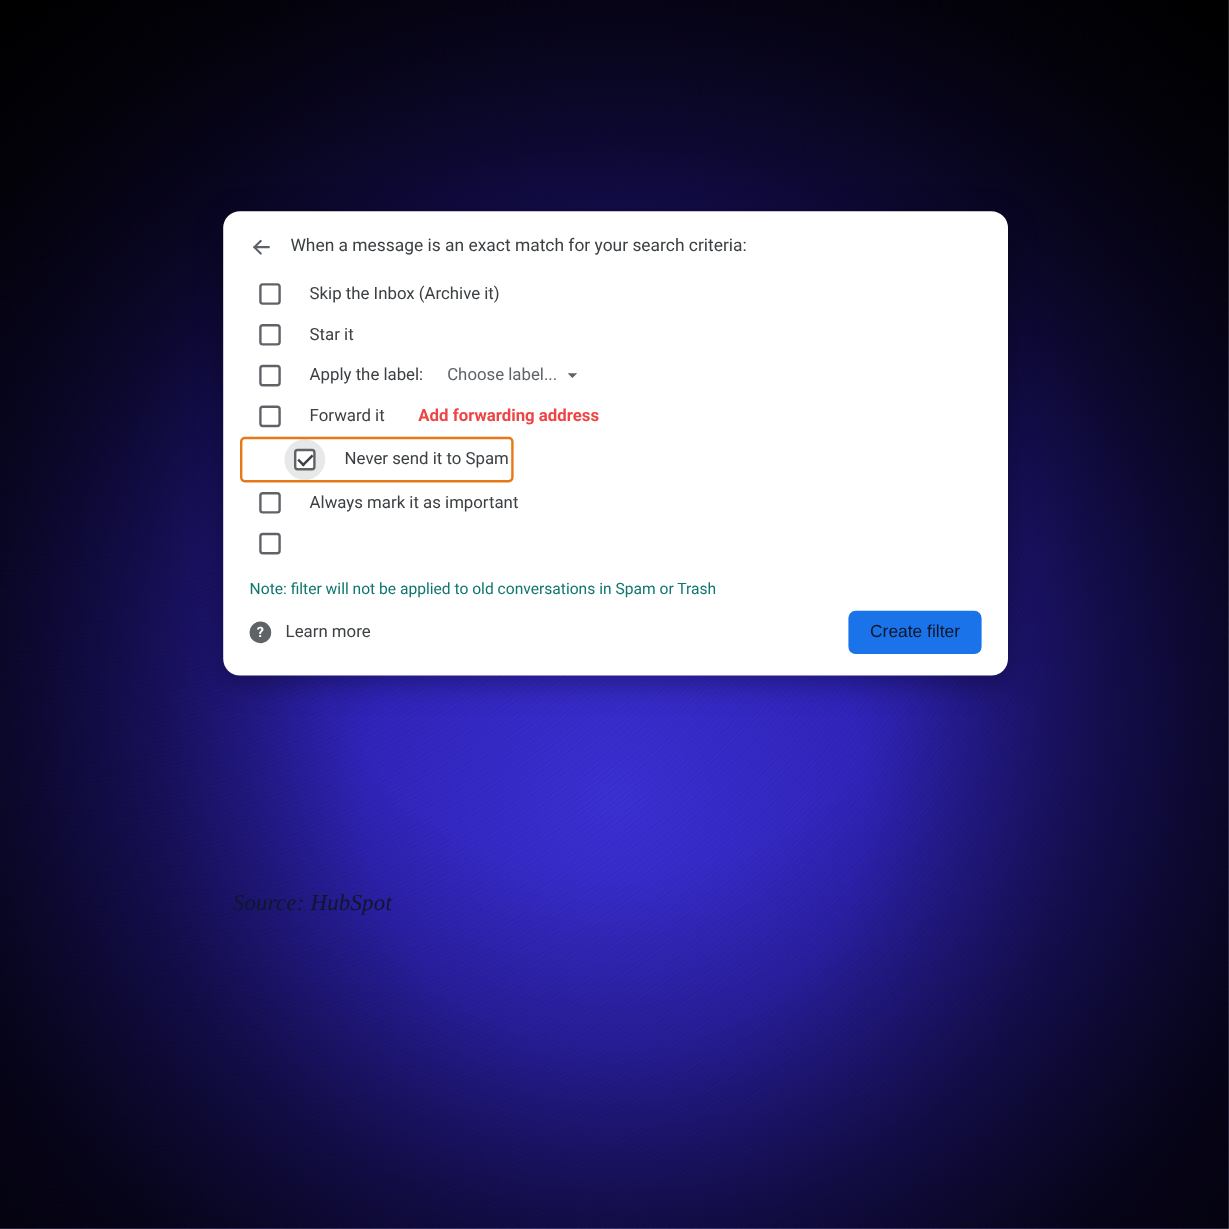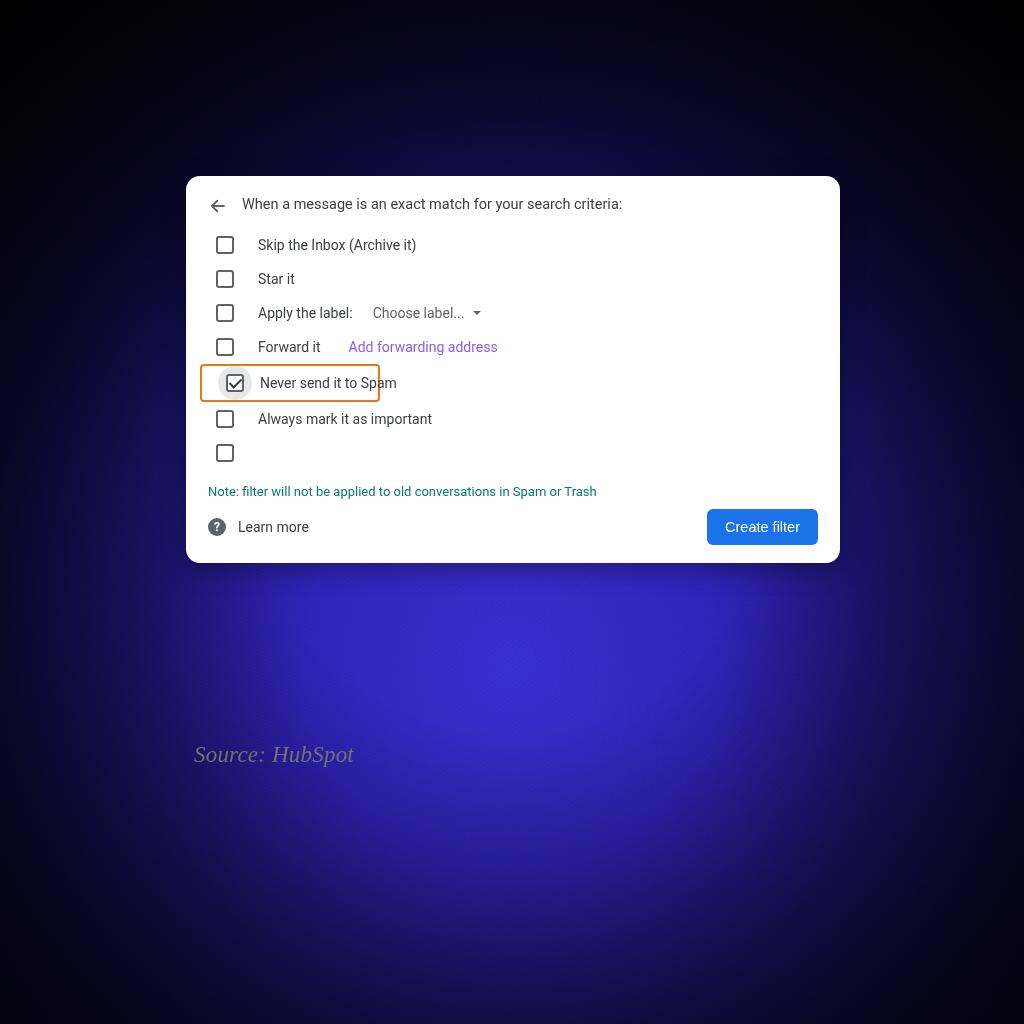--- a/index.html
+++ b/index.html
@@ -60,21 +60,21 @@
     align-items: center;
     gap: 16px;
     min-height: 34px;
     padding: 0 2px;
     font-size: 14px;
     color: #3c4043;
   }
   .opt .label { flex: 0 0 auto; }
   .opt .extra { color: #5f6368; margin-left: 4px; display: inline-flex; align-items: center; gap: 6px; cursor: pointer; }
   .opt .extra svg { margin-left: 2px; }
-  .opt .link { color: #8b5cf6; font-weight: 400; cursor: pointer; }
+  .opt .link { color: #ef4444; font-weight: 700; cursor: pointer; }
 
   .cb-wrap {
     width: 34px;
     height: 34px;
     display: flex;
     align-items: center;
     justify-content: center;
     position: relative;
   }
   .cb {
@@ -98,22 +98,23 @@
     position: absolute;
     width: 34px; height: 34px;
     border-radius: 50%;
     background: rgba(60,64,67,0.12);
   }
 
   .highlight {
     border: 2.5px solid #e77817;
     border-radius: 4px;
     margin-left: -6px;
-    padding-left: 24px;
-    width: 180px;
+    padding-left: 14px;
+    width: 228px;
+    justify-content: flex-end;
   }
 
   .note {
     font-size: 13px;
     color: #0f766e;
     padding: 14px 2px 2px 2px;
   }
 
   .bottom-row {
     display: flex;
@@ -127,36 +128,36 @@
   }
   .help-icon {
     width: 18px; height: 18px; border-radius: 50%;
     background: #5f6368; color: #fff;
     display: inline-flex; align-items: center; justify-content: center;
     font-size: 12px; font-weight: 700;
   }
 
   .create-btn {
     background: #1a73e8;
-    color: #ffffff;
+    color: #0f172a;
     border: none;
     border-radius: 6px;
     padding: 10px 18px;
     font-size: 14.5px;
     font-weight: 500;
     cursor: pointer;
   }
 
   .source {
     position: absolute;
     left: 194px;
     top: 742px;
-    color: #737373;
+    color: #0f172a;
     font-style: italic;
-    font-size: 23px;
+    font-size: 19px;
     font-family: Georgia, "Times New Roman", serif;
     letter-spacing: 0.2px;
   }
   b { font-weight: 700; }
 </style>
 </head>
 <body>
 
 <div class="noise"></div>
 <div class="vignette"></div>

